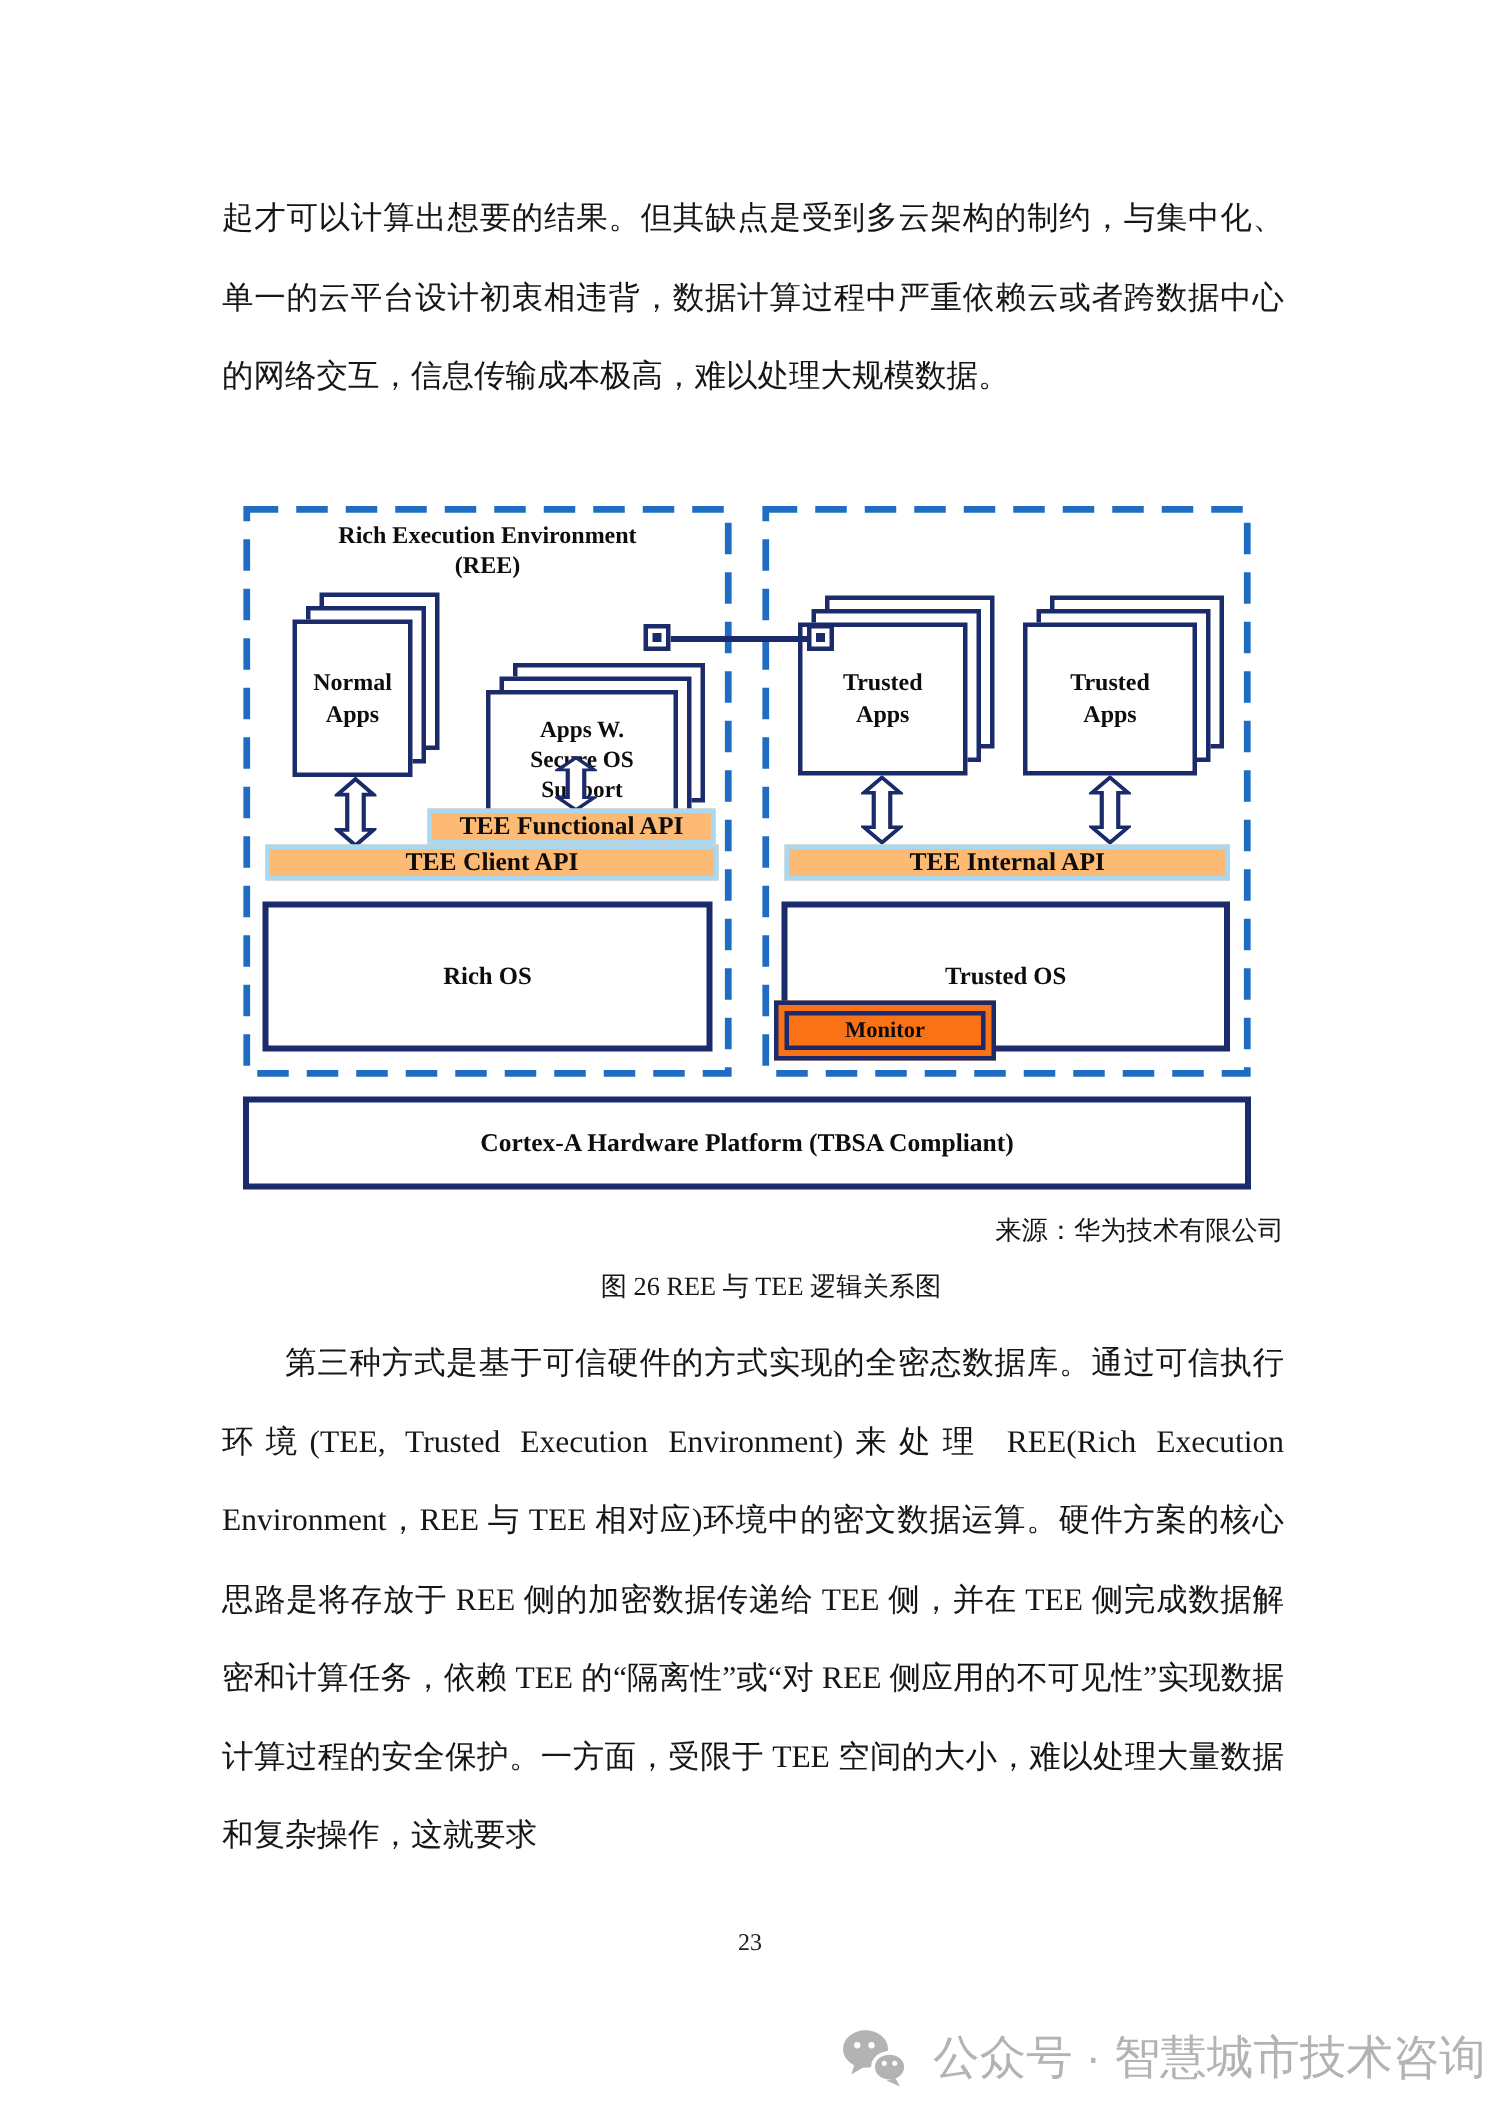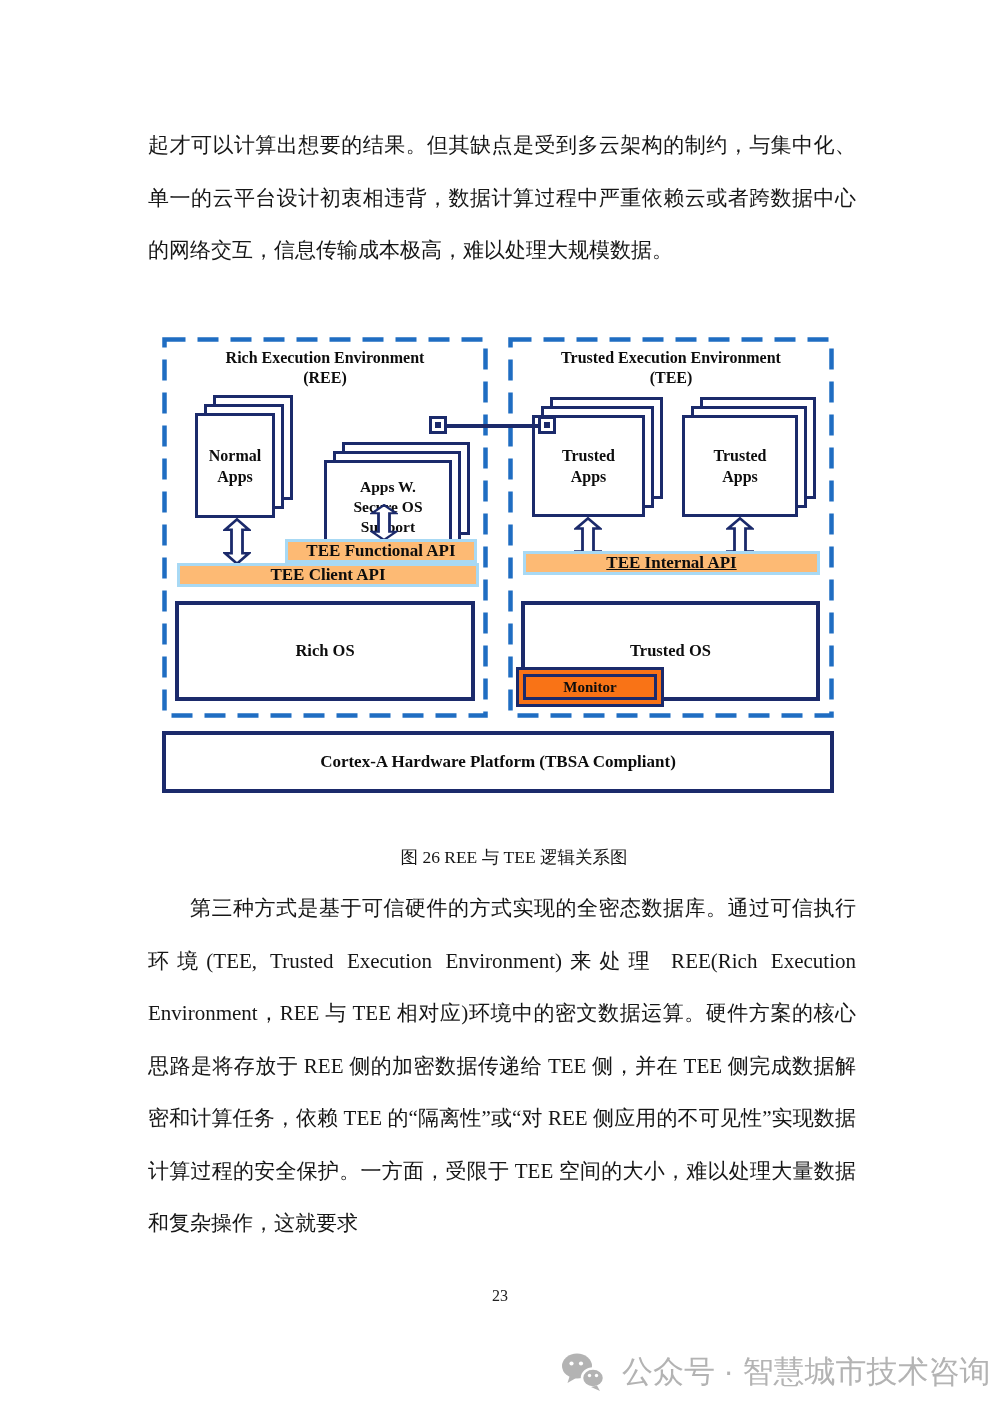--- a/index.html
+++ b/index.html
@@ -141,22 +141,20 @@
       <div class="api-box" style="left:123px;top:202px;width:192px;height:24px;">TEE Functional API</div>
       <div class="api-box" style="left:15px;top:226px;width:302px;height:24px;">TEE Client API</div>
 
       <div class="os-box" style="left:13px;top:264px;width:300px;height:100px;">Rich OS</div>
     </div>
 
     <div class="env env-tee">
       <svg class="dash" width="326" height="381">
         <rect x="2.5" y="2.5" width="321" height="376" fill="none" stroke="#1f6dc2" stroke-width="4.5" stroke-dasharray="21 12"></rect>
       </svg>
-      <div class="env-title">Trusted Execution Environment
-(TEE)</div>
 
       <div class="stack" style="left:24px;top:60px;width:131px;height:120px;">
         <div class="layer" style="left:18px;top:0;width:113px;height:102px;"></div>
         <div class="layer" style="left:9px;top:9px;width:113px;height:102px;"></div>
         <div class="layer" style="left:0;top:18px;width:113px;height:102px;">
           <div class="card-label">Trusted
 Apps</div>
         </div>
       </div>
 
@@ -169,40 +167,41 @@
         </div>
       </div>
 
       <svg class="darrow" style="left:66px;top:180px;" width="28" height="46" viewBox="0 0 28 52" preserveAspectRatio="none">
         <path d="M14 1.5 L26 13 L19.5 13 L19.5 39 L26 39 L14 50.5 L2 39 L8.5 39 L8.5 13 L2 13 Z" fill="#ffffff" stroke="#1b2a6b" stroke-width="2.8"></path>
       </svg>
       <svg class="darrow" style="left:218px;top:180px;" width="28" height="46" viewBox="0 0 28 52" preserveAspectRatio="none">
         <path d="M14 1.5 L26 13 L19.5 13 L19.5 39 L26 39 L14 50.5 L2 39 L8.5 39 L8.5 13 L2 13 Z" fill="#ffffff" stroke="#1b2a6b" stroke-width="2.8"></path>
       </svg>
 
-      <div class="api-box" style="left:15px;top:214px;width:297px;height:24px;text-decoration:underline;">TEE Internal API</div>
+      <div class="api-box" style="left:15px;top:226px;width:297px;height:24px;">TEE Internal API</div>
 
       <div class="os-box" style="left:13px;top:264px;width:299px;height:100px;">Trusted OS</div>
 
       <div class="monitor-outer">
         <div class="monitor-inner">Monitor</div>
       </div>
     </div>
 
     <div class="conn-line"></div>
     <div class="conn-sq" style="left:269px;top:81px;">
         <div class="dot"></div>
       </div>
     <div class="conn-sq" style="left:378px;top:81px;">
         <div class="dot"></div>
       </div>
 
     <div class="hw-box">Cortex-A Hardware Platform (TBSA Compliant)</div>
   </div>
 
+  <div class="source-line">来源：华为技术有限公司</div>
   <div class="caption-line">图 26 REE 与 TEE 逻辑关系图</div>
 
   <div class="para indent" style="top:882px;">第三种方式是基于可信硬件的方式实现的全密态数据库。通过可信执行环境(TEE, Trusted Execution Environment)来处理 REE(Rich Execution Environment，REE 与 TEE 相对应)环境中的密文数据运算。硬件方案的核心思路是将存放于 REE 侧的加密数据传递给 TEE 侧，并在 TEE 侧完成数据解密和计算任务，依赖 TEE 的“隔离性”或“对 REE 侧应用的不可见性”实现数据计算过程的安全保护。一方面，受限于 TEE 空间的大小，难以处理大量数据和复杂操作，这就要求</div>
 
   <div class="page-number">23</div>
 
   <div class="watermark">
     <svg class="wm-icon" width="46" height="40" viewBox="0 0 46 40">
       <ellipse cx="17" cy="14" rx="15" ry="12.5" fill="#b3b3b3"></ellipse>
       <path d="M10 23 L7.5 31 L16 26 Z" fill="#b3b3b3"></path>

